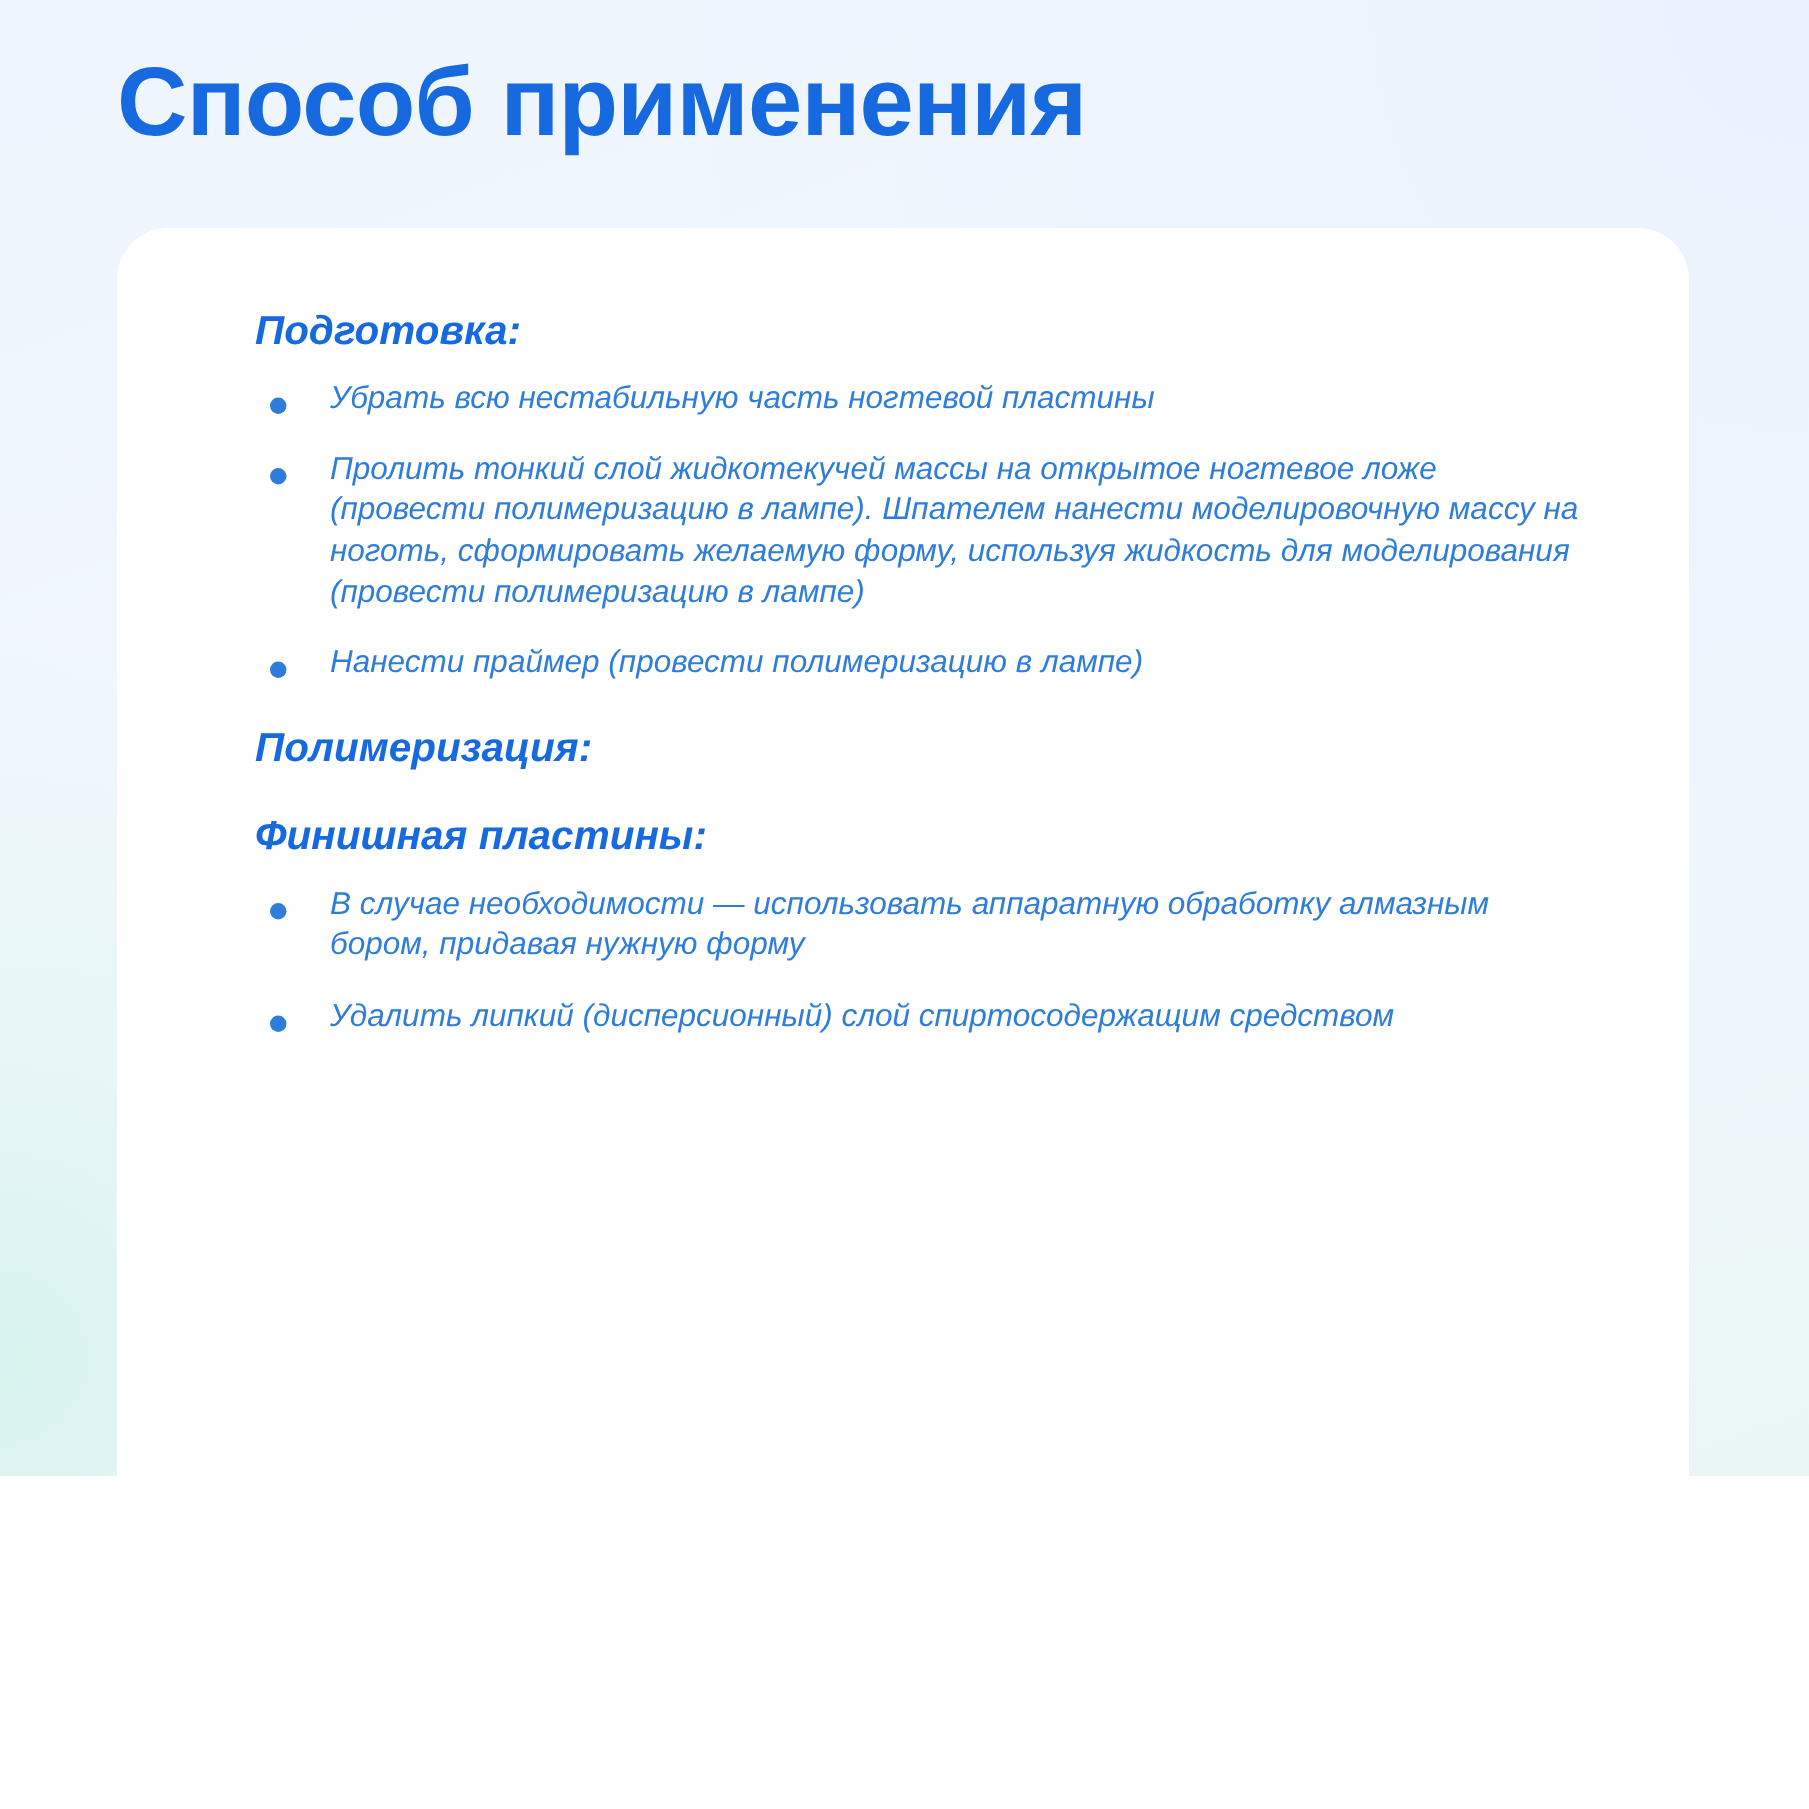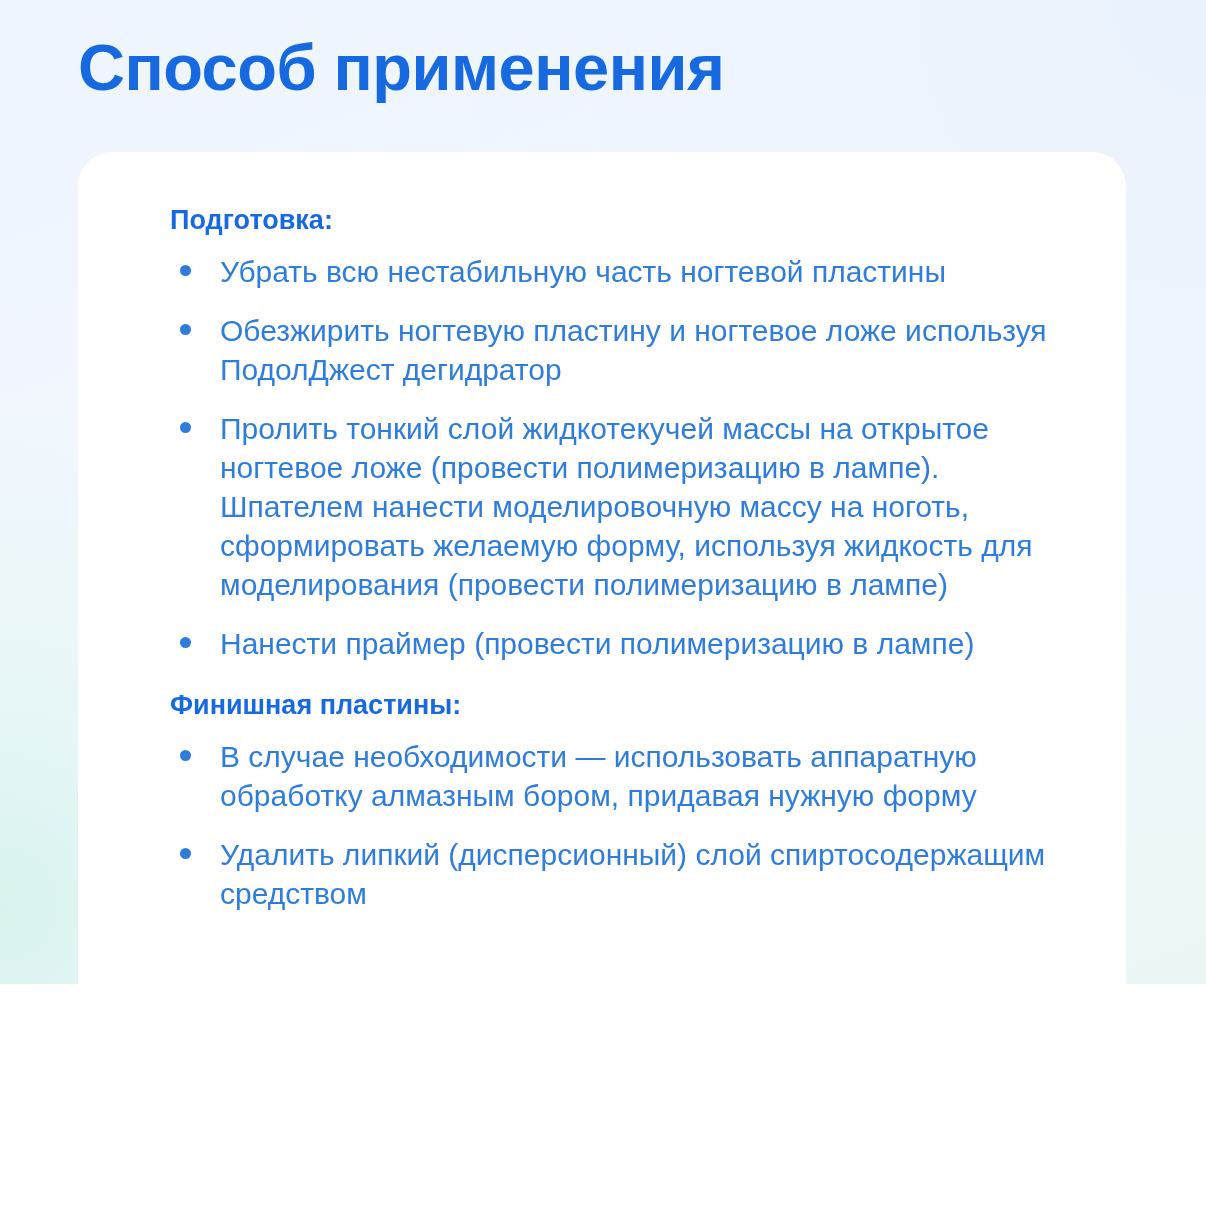--- a/index.html
+++ b/index.html
@@ -54,39 +54,40 @@
     margin: 0 0 14px 0;
   }
   ul.bullets {
     list-style: none;
     margin: 0 0 0 0;
     padding: 0;
   }
   ul.bullets li {
     position: relative;
     color: #2f7ddb;
-    font-size: 30px;
+    font-size: 21px;
     line-height: 1.30;
     padding-left: 50px;
     margin-bottom: 20px;
   }
   ul.bullets li:last-child {
     margin-bottom: 0;
   }
   ul.bullets li .dot {
     position: absolute;
     left: 10px;
     top: 13px;
     width: 11px;
     height: 11px;
     border-radius: 50%;
     background: #2f7ddb;
   }
   .group {
     margin-bottom: 26px;
+    font-style: italic;
   }
   .group:last-child {
     margin-bottom: 0;
   }
 </style>
 </head>
 <body>
 
 <div class="page">
 
@@ -96,34 +97,31 @@
 
     <div class="group">
       <div class="section-head">Подготовка:</div>
       <ul class="bullets">
         <li>
           <span class="dot"></span>
           <span>Убрать всю нестабильную часть ногтевой пластины</span>
         </li>
         <li>
           <span class="dot"></span>
-          <span>Обезжирить ногтевую пластину и ногтевое ложе используя ПодолДжест дегидратор</span>
-        </li>
-        <li>
-          <span class="dot"></span>
           <span>Пролить тонкий слой жидкотекучей массы на открытое ногтевое ложе (провести полимеризацию в лампе). Шпателем нанести моделировочную массу на ноготь, сформировать желаемую форму, используя жидкость для моделирования (провести полимеризацию в лампе)</span>
         </li>
         <li>
           <span class="dot"></span>
           <span>Нанести праймер (провести полимеризацию в лампе)</span>
         </li>
       </ul>
     </div>
 
     <div class="group">
+      <div class="section-head">Полимеризация:</div>
     </div>
 
     <div class="group">
       <div class="section-head">Финишная пластины:</div>
       <ul class="bullets">
         <li>
           <span class="dot"></span>
           <span>В случае необходимости — использовать аппаратную обработку алмазным бором, придавая нужную форму</span>
         </li>
         <li>

